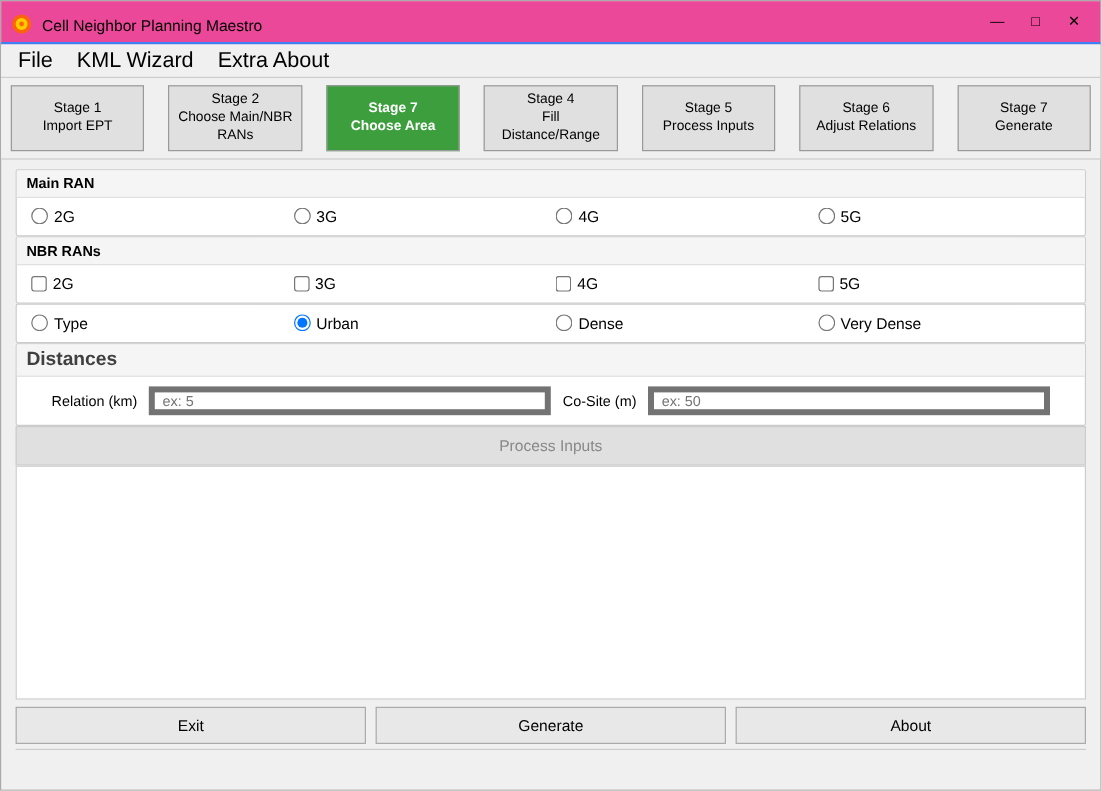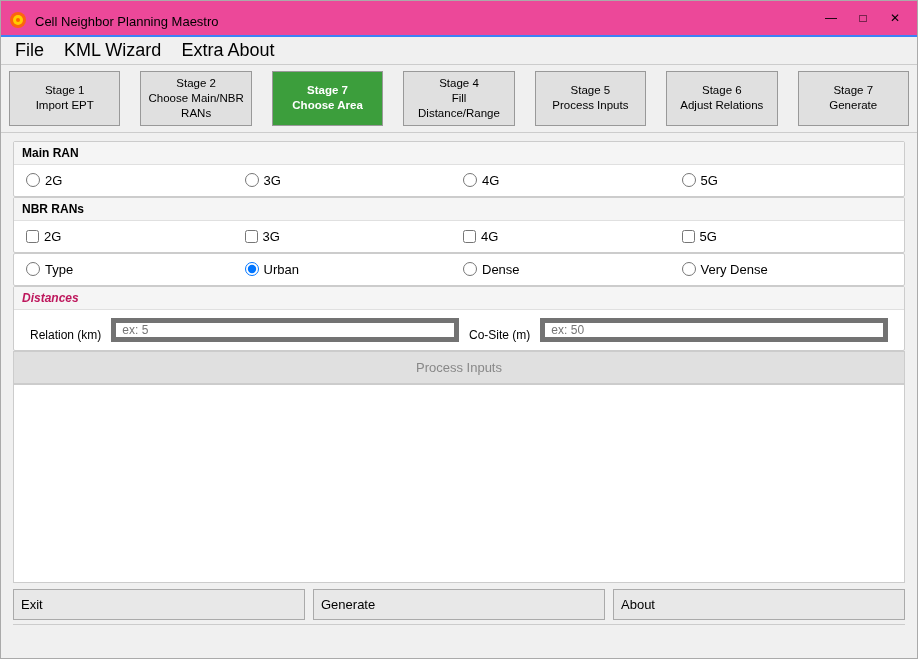--- a/index.html
+++ b/index.html
@@ -143,30 +143,29 @@
       height: 13px;
     }
     .distances-section {
       background: #fff;
       border: 1px solid #ccc;
       border-radius: 2px;
     }
     .distances-header {
       padding: 4px 8px;
       font-weight: bold;
-      font-size: 12px;
-      color: #be185d;
+      font-size: 16px;
+      color: #404040;
       background: #f5f5f5;
       border-bottom: 1px solid #e0e0e0;
-      font-style: italic;
     }
     .distances-body {
-      padding: 8px 16px;
-      display: flex;
-      align-items: flex-end;
+      padding: 8px 29px;
+      display: flex;
+      align-items: center;
       gap: 10px;
     }
     .dist-label {
       font-size: 12px;
       white-space: nowrap;
     }
     .dist-input {
       flex: 1;
       height: 24px;
       padding: 2px 6px;
@@ -196,21 +195,21 @@
       gap: 8px;
       padding: 6px 0 4px 0;
     }
     .bottom-btn {
       flex: 1;
       padding: 7px;
       background: #e8e8e8;
       border: 1px solid #aaa;
       cursor: pointer;
       font-size: 13px;
-      text-align: left;
+      text-align: center;
     }
     .status-bar {
       height: 26px;
       background: #f0f0f0;
       border-top: 1px solid #ccc;
       padding: 4px 8px;
       font-size: 11px;
       color: #555;
     }
   </style>

